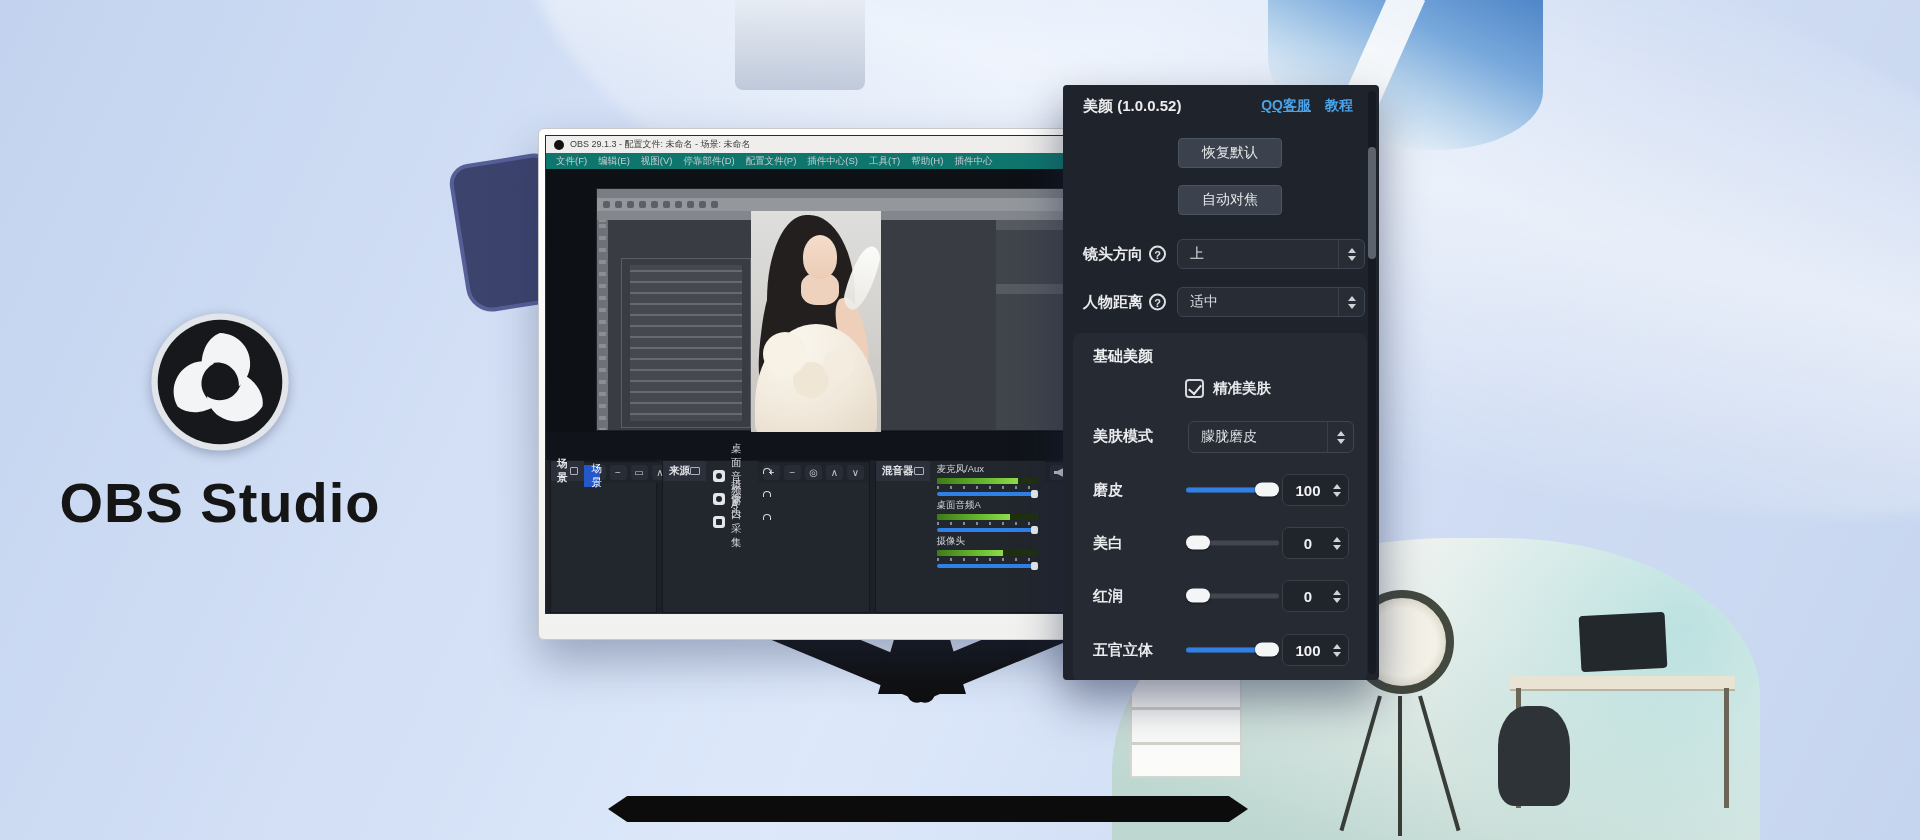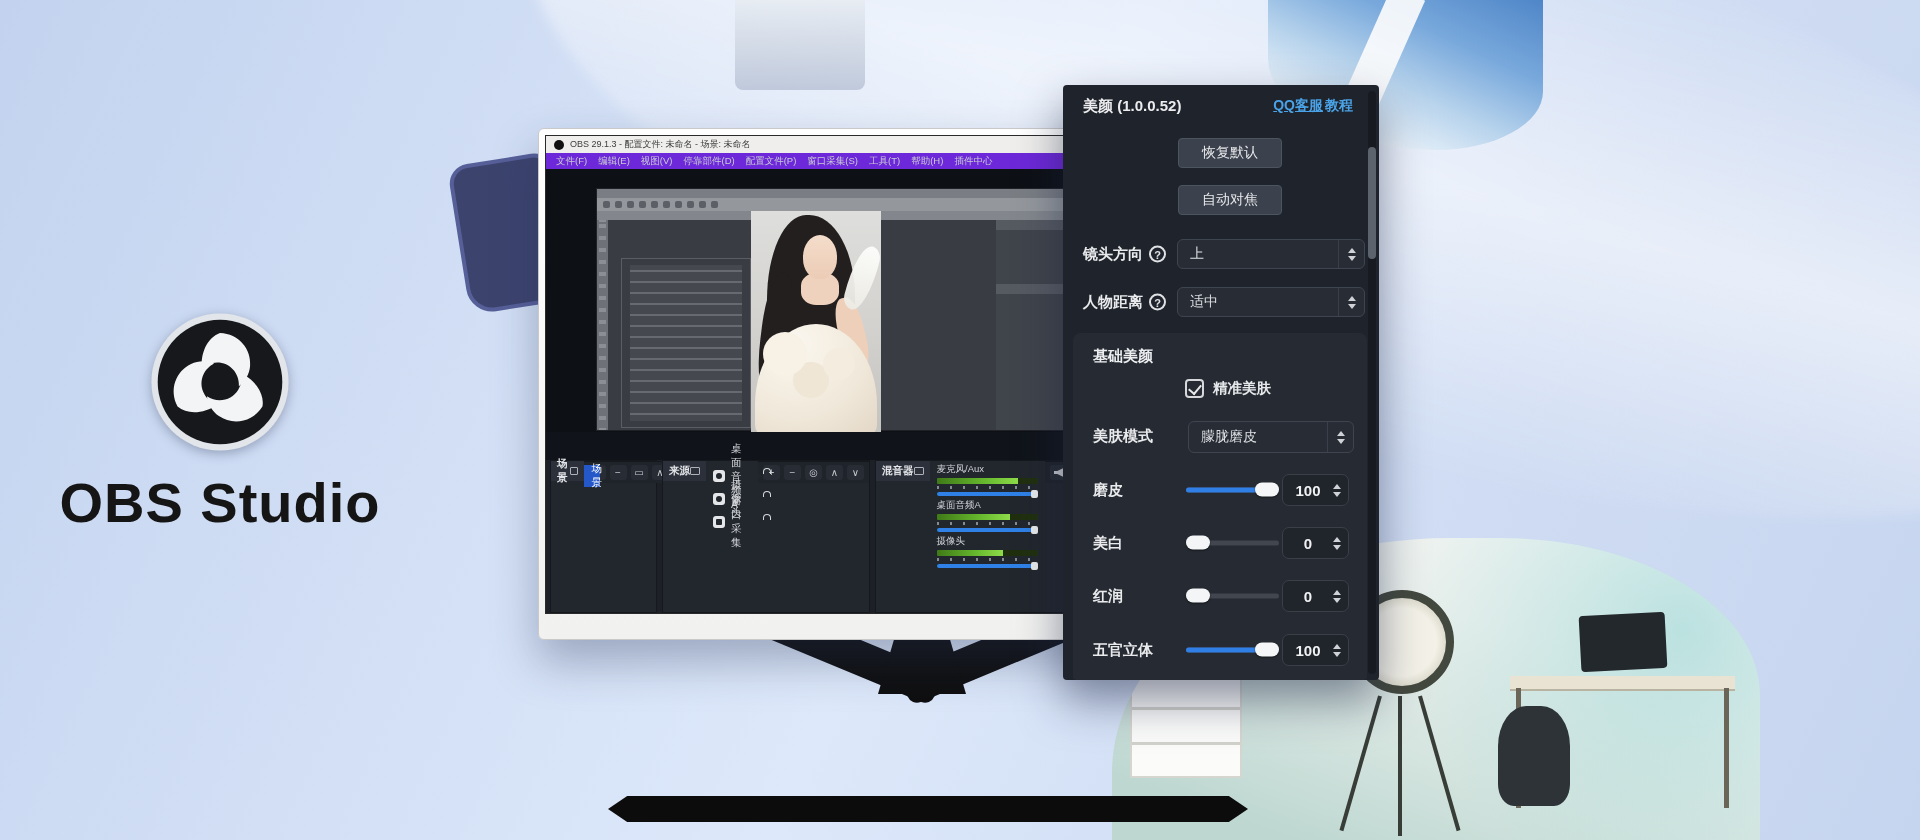--- a/index.html
+++ b/index.html
@@ -70,21 +70,21 @@
   .leg-r { left:367px; top:545px; width:316px; height:34px; background:#0f0f10; border-radius:10px;
     transform:rotate(-22.5deg); transform-origin:0 50%; z-index:8; }
   .stand-base { left:70px; top:668px; width:640px; height:26px; background:#0c0c0d; z-index:8;
     clip-path:polygon(3% 0,97% 0,100% 50%,97% 100%,3% 100%,0 50%); }
 
   
   .obs-titlebar { position:absolute; left:0; top:0; width:100%; height:17px; background:#efeeec;
     display:flex; align-items:center; gap:6px; padding:0 8px; }
   .obs-dot { width:10px; height:10px; border-radius:50%; background:#111; flex:0 0 auto; }
   .obs-title { font-size:9px; color:#3c3c3c; white-space:nowrap; }
-  .obs-menubar { position:absolute; left:0; top:17px; width:100%; height:16px; background:#6d28d9;
+  .obs-menubar { position:absolute; left:0; top:17px; width:100%; height:16px; background:#0f766e;
     display:flex; align-items:center; gap:11px; padding:0 10px; }
   .obs-menubar span { font-size:9.5px; color:#c9ccd2; white-space:nowrap; }
   .obs-preview { position:absolute; left:0; top:33px; width:548px; height:263px; background:#0d1015; }
 
   
   .ps { position:absolute; left:50px; top:19px; width:470px; height:243px; background:#3c4046;
     border:1px solid #202227; }
   .ps-titlebar { height:9px; background:#7a7e84; }
   .ps-toolbar { height:13px; background:#94989d; display:flex; align-items:center; gap:5px; padding:0 6px; }
   .ps-toolbar i { width:7px; height:7px; background:#5c6066; border-radius:2px; display:block; }
@@ -160,21 +160,21 @@
   .fbtn { width:17px; height:15px; background:#282c34; border-radius:3px; color:#c6c9ce; font-size:10px;
     display:flex; align-items:center; justify-content:center; line-height:1; }
   .icon-spk { width:10px; height:9px; background:#c6c9ce; clip-path:polygon(0 32%,38% 32%,100% 0,100% 100%,38% 68%,0 68%); }
 
   
   .bp { position:absolute; left:1063px; top:85px; width:316px; height:595px; background:#1f242c; z-index:30;
     border-radius:4px; box-shadow:0 20px 45px rgba(25,35,65,.5); color:#e9eaec; }
   .bp-header { position:absolute; left:0; top:0; width:100%; height:42px; display:flex; align-items:center;
     justify-content:space-between; padding:0 26px 0 20px; }
   .bp-title { font-size:15px; font-weight:bold; color:#ececee; }
-  .bp-links { display:flex; gap:2px; }
+  .bp-links { display:flex; gap:14px; }
   .bp-links a { font-size:14px; font-weight:bold; color:#4aa3e8; text-decoration:none; }
   .bp-links a.u { text-decoration:underline; }
   .bp-btn { position:absolute; left:115px; width:104px; height:30px; background:#3b424d; border:1px solid #4c545f;
     border-radius:4px; color:#e8e9eb; font-size:14px; display:flex; align-items:center; justify-content:center; }
   .bp-btn.restore { top:53px; }
   .bp-btn.autofocus { top:100px; }
   .bp-row { position:absolute; left:0; width:100%; height:34px;text-decoration:underline; }
   .bp-row.lens { top:152px; } .bp-row.dist { top:200px; }
   .bp-label { position:absolute; left:20px; top:50%; transform:translateY(-50%); font-size:15px; font-weight:bold;
     color:#e9eaec; display:flex; align-items:center; gap:6px; white-space:nowrap; }
@@ -259,21 +259,21 @@
       <div class="obs-titlebar">
         <div class="obs-dot"></div>
         <div class="obs-title">OBS 29.1.3 - 配置文件: 未命名 - 场景: 未命名</div>
       </div>
       <div class="obs-menubar">
         <span>文件(F)</span>
         <span>编辑(E)</span>
         <span>视图(V)</span>
         <span>停靠部件(D)</span>
         <span>配置文件(P)</span>
-        <span>窗口采集(S)</span>
+        <span>插件中心(S)</span>
         <span>工具(T)</span>
         <span>帮助(H)</span>
         <span>插件中心</span>
       </div>
 
       <div class="obs-preview">
         <div class="ps">
           <div class="ps-titlebar"></div>
           <div class="ps-toolbar">
             <i></i>

